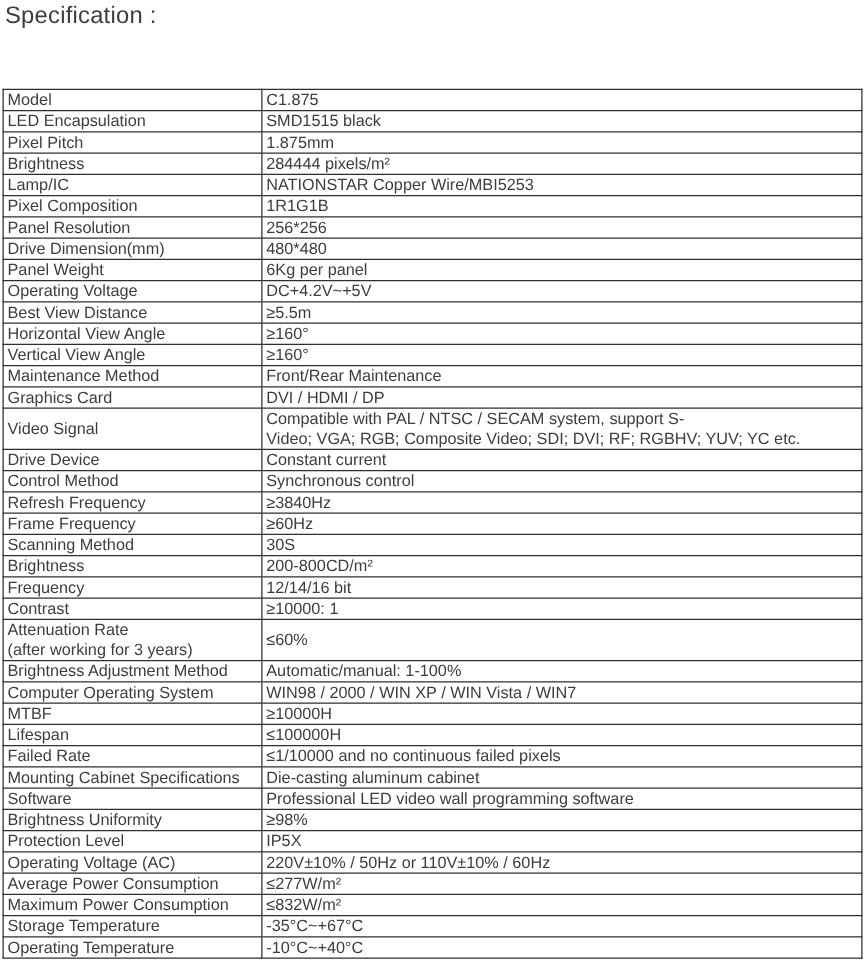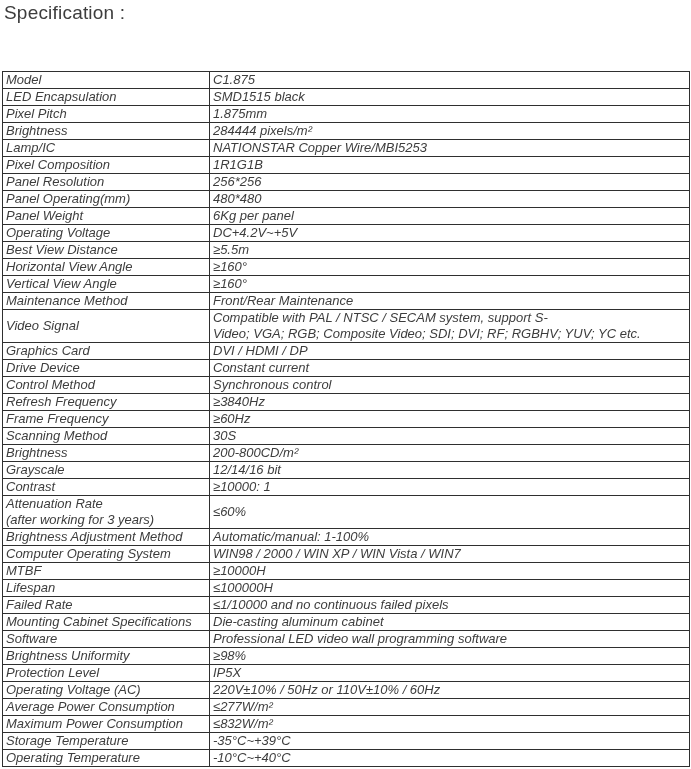--- a/index.html
+++ b/index.html
@@ -31,21 +31,20 @@
     color: var(--text);
     letter-spacing: 0.2px;
   }
   table.spec-table {
     position: absolute;
     top: 71px;
     left: 2px;
     width: 687px;
     border-collapse: collapse;
     table-layout: fixed;
-    font-style: italic;
   }
   table.spec-table td {
     border: 1px solid var(--border);
     font-size: 13px;
     color: var(--text);
     line-height: 16px;
     padding: 0 1px 0 3px;
     vertical-align: middle;
     white-space: pre-line;
     overflow: hidden;
@@ -86,21 +85,21 @@
       </tr>
       <tr>
         <td>Pixel Composition</td>
         <td>1R1G1B</td>
       </tr>
       <tr>
         <td>Panel Resolution</td>
         <td>256*256</td>
       </tr>
       <tr>
-        <td>Panel Operating(mm)</td>
+        <td>Drive Dimension(mm)</td>
         <td>480*480</td>
       </tr>
       <tr>
         <td>Panel Weight</td>
         <td>6Kg per panel</td>
       </tr>
       <tr>
         <td>Operating Voltage</td>
         <td>DC+4.2V~+5V</td>
       </tr>
@@ -112,31 +111,31 @@
         <td>Horizontal View Angle</td>
         <td>≥160°</td>
       </tr>
       <tr>
         <td>Vertical View Angle</td>
         <td>≥160°</td>
       </tr>
       <tr>
         <td>Maintenance Method</td>
         <td>Front/Rear Maintenance</td>
+      </tr>
+      <tr>
+        <td>Graphics Card</td>
+        <td>DVI / HDMI / DP</td>
       </tr>
       <tr>
         <td>Video Signal</td>
         <td>Compatible with PAL / NTSC / SECAM system, support S-
 Video; VGA; RGB; Composite Video; SDI; DVI; RF; RGBHV; YUV; YC etc.</td>
       </tr>
       <tr>
-        <td>Graphics Card</td>
-        <td>DVI / HDMI / DP</td>
-      </tr>
-      <tr>
         <td>Drive Device</td>
         <td>Constant current</td>
       </tr>
       <tr>
         <td>Control Method</td>
         <td>Synchronous control</td>
       </tr>
       <tr>
         <td>Refresh Frequency</td>
         <td>≥3840Hz</td>
@@ -147,21 +146,21 @@
       </tr>
       <tr>
         <td>Scanning Method</td>
         <td>30S</td>
       </tr>
       <tr>
         <td>Brightness</td>
         <td>200-800CD/m²</td>
       </tr>
       <tr>
-        <td>Grayscale</td>
+        <td>Frequency</td>
         <td>12/14/16 bit</td>
       </tr>
       <tr>
         <td>Contrast</td>
         <td>≥10000: 1</td>
       </tr>
       <tr>
         <td>Attenuation Rate
 (after working for 3 years)</td>
         <td>≤60%</td>
@@ -209,20 +208,20 @@
       <tr>
         <td>Average Power Consumption</td>
         <td>≤277W/m²</td>
       </tr>
       <tr>
         <td>Maximum Power Consumption</td>
         <td>≤832W/m²</td>
       </tr>
       <tr>
         <td>Storage Temperature</td>
-        <td>-35°C~+39°C</td>
+        <td>-35°C~+67°C</td>
       </tr>
       <tr>
         <td>Operating Temperature</td>
         <td>-10°C~+40°C</td>
       </tr>
     </tbody>
 </table>
 
 </body></html>

